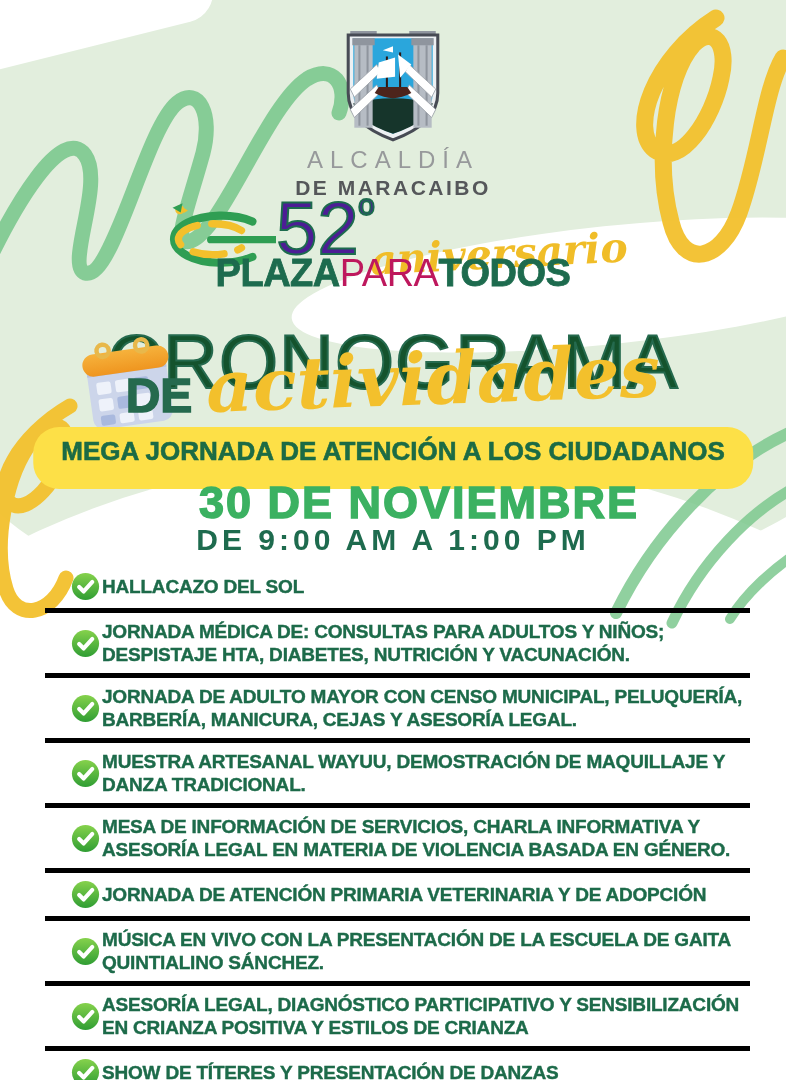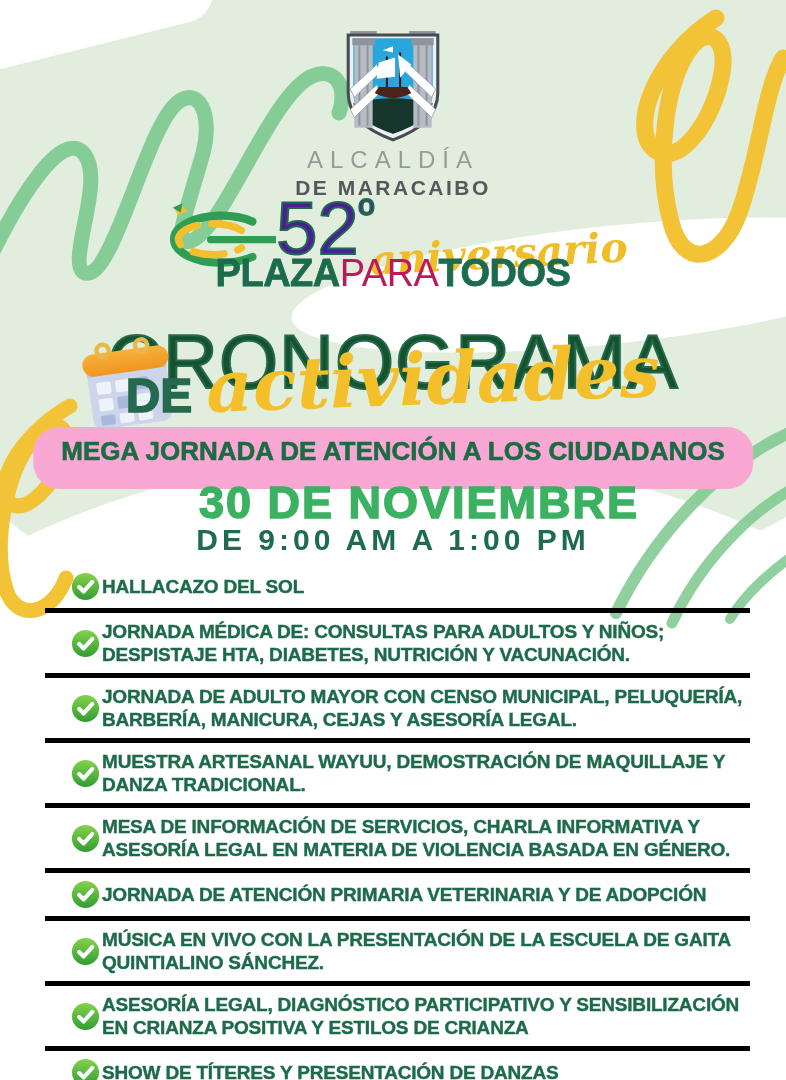--- a/index.html
+++ b/index.html
@@ -30,21 +30,21 @@
     color:#f0bd28;margin-top:36px;margin-left:-4px;transform:rotate(-3deg);}
   .brand{font-size:38px;letter-spacing:-0.5px;-webkit-text-stroke:0.8px currentColor;}
   .brand .b1,.brand .b3{color:#1d6b4e;font-weight:700;}
   .brand .b2{color:#be185d;font-weight:500;-webkit-text-stroke:0;}
   .title-main{font-size:76px;line-height:1;font-weight:400;color:#14532d;letter-spacing:1px;margin-top:36px;
     -webkit-text-stroke:2px #256a4e;}
   .title-sub{display:flex;justify-content:center;align-items:flex-start;}
   .title-de{font-size:48px;font-weight:700;color:#256a4e;margin-top:22px;-webkit-text-stroke:1.5px #256a4e;}
   .title-script{font-family:"DejaVu Serif",serif;font-style:italic;font-weight:700;font-size:72px;
     color:#f3c02c;margin-left:14px;margin-top:-10px;transform:rotate(-2deg);}
-  .badge{left:50%;transform:translateX(-50%);background:#f9a8d4;border-radius:26px;height:62px;
+  .badge{left:50%;transform:translateX(-50%);background:#fde047;border-radius:26px;height:62px;
     line-height:48px;padding:0 28px;font-size:26px;font-weight:700;color:#1c6b45;white-space:nowrap;
     -webkit-text-stroke:0.6px #1c6b45;}
   .date-line{font-size:45px;font-weight:700;color:#3bb161;letter-spacing:2px;padding-left:26px;-webkit-text-stroke:1.5px #3bb161;}
   .time-line{font-size:30px;font-weight:700;color:#1e6b4e;letter-spacing:4px;}
   
   .list{left:45px;width:705px;top:565px;}
   .activity-row{display:flex;align-items:center;gap:2px;padding:7px 0 7px 26px;}
   .activity-row + .activity-row{border-top:5px solid #000000;}
   .activity-text{font-size:19px;line-height:23px;font-weight:700;color:#1d6b4a;letter-spacing:-0.2px;
     -webkit-text-stroke:0.4px #1d6b4a;}

